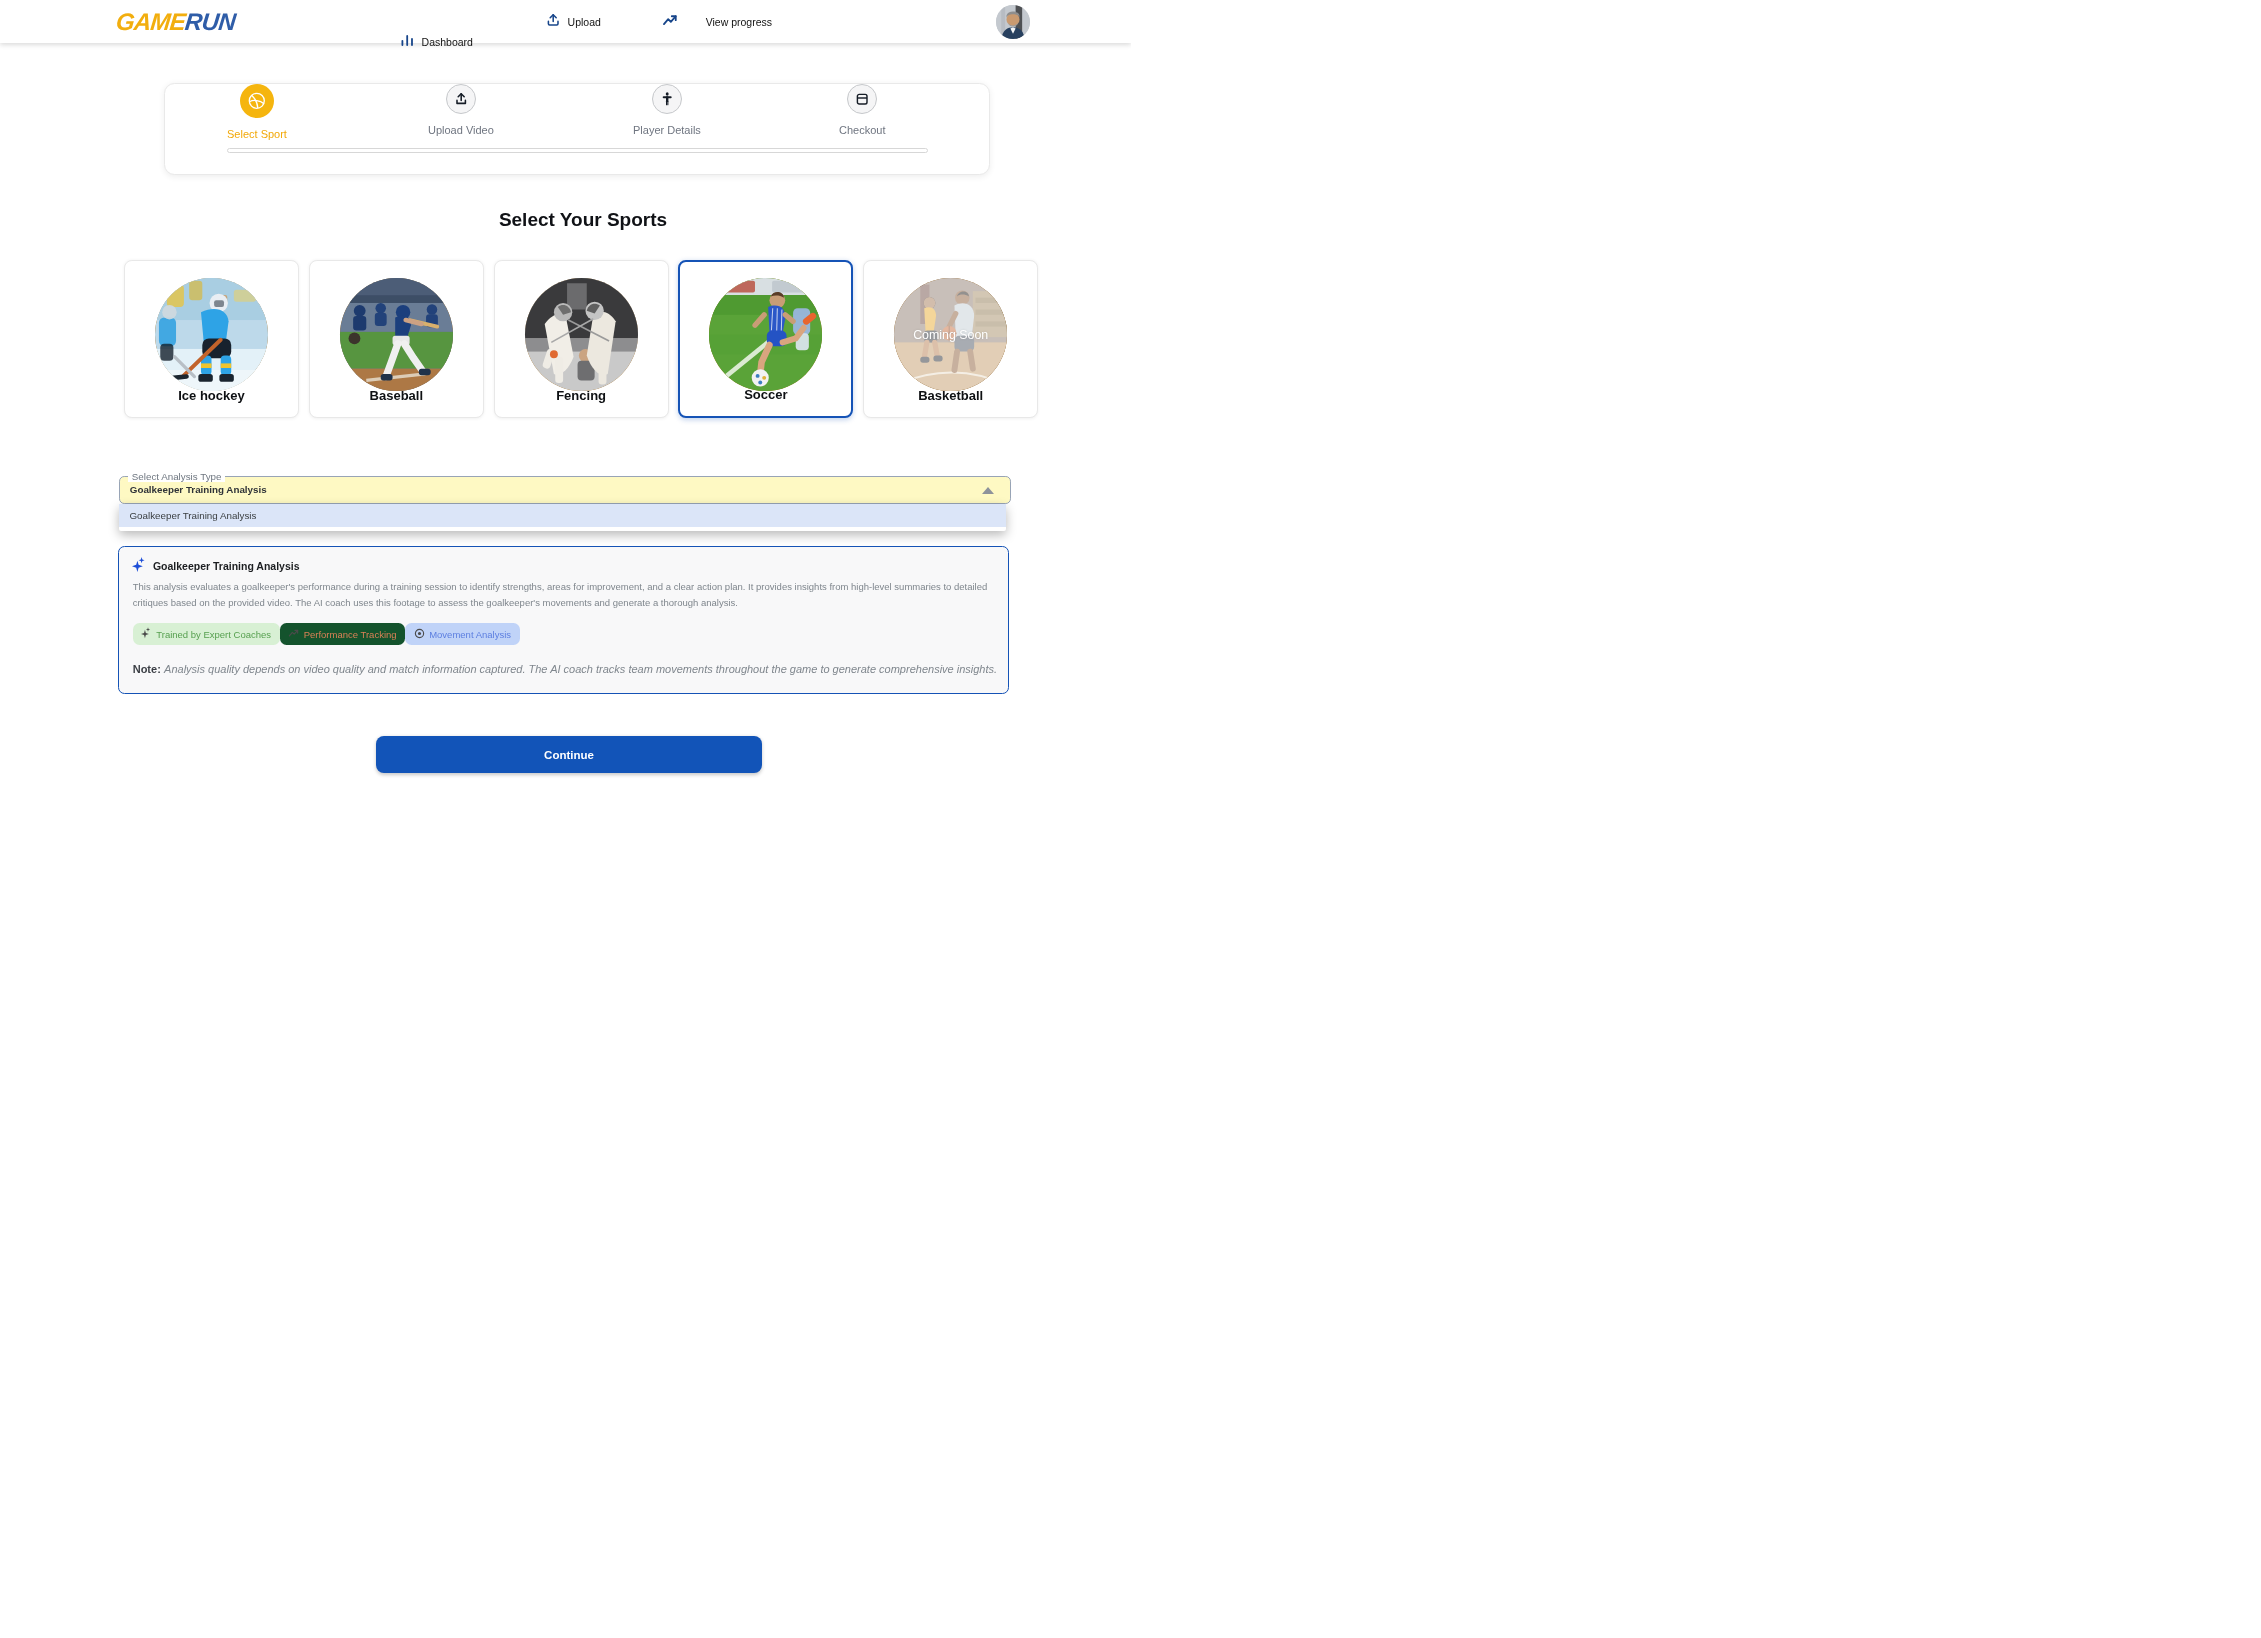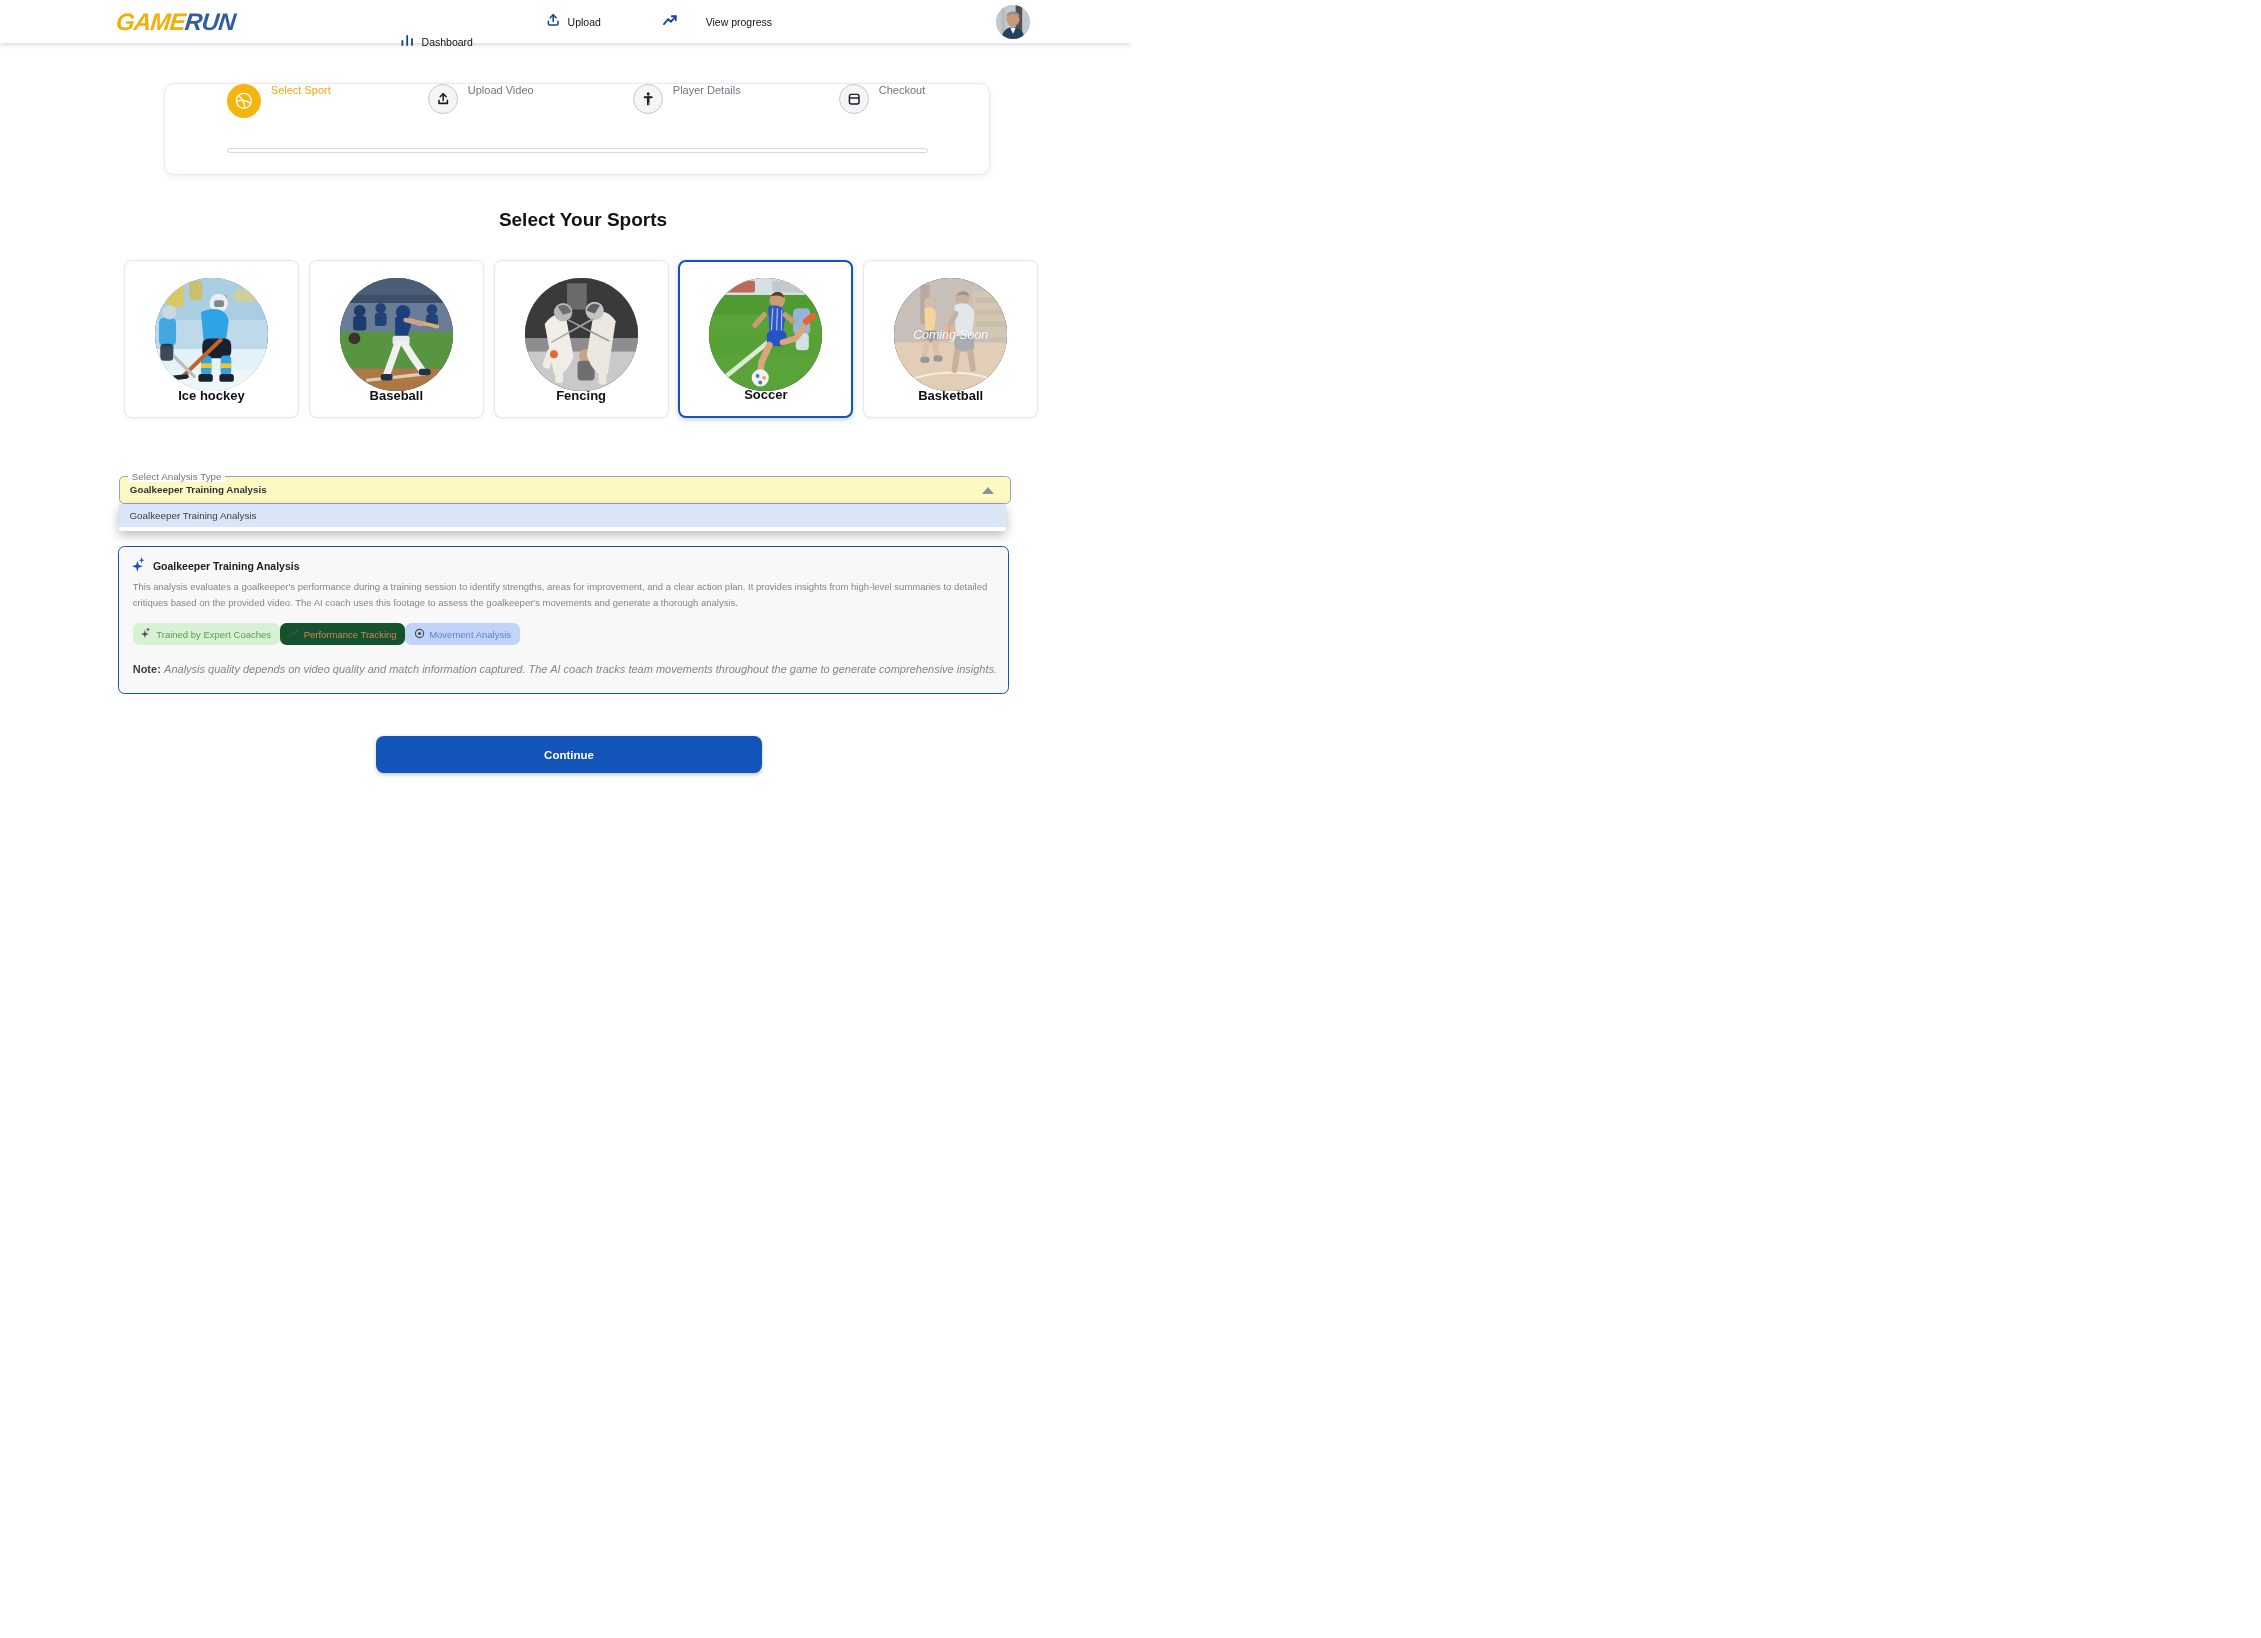--- a/index.html
+++ b/index.html
@@ -13,38 +13,38 @@
   .logo .p2 { color:#2F5DA8; }
   .nav-item { position:absolute; top:0; height:43px; display:flex; align-items:center; gap:7.2px; cursor:pointer; }
   .nav-item .lbl { font-size:10.5px; color:#121212; }
   .nav-dashboard { left:400px;margin-top:20px; }
   .nav-upload { left:546px; }
   .nav-progress { left:662px;gap:28px; }
   .avatar { position:absolute; left:996px; top:4.6px; width:34px; height:34px; border-radius:50%; overflow:hidden; background:#cfd3d8; cursor:pointer; }
 
   
   .stepper-card { position:absolute; left:164px; top:83px; width:826px; height:92px; background:#fff; border:0.7px solid #e9e9e9; border-radius:10.5px; box-shadow:0 1.3px 6.5px rgba(0,0,0,0.07); z-index:5; }
-  .step { position:absolute; top:0; height:72px; display:flex; align-items:flex-start; gap:9.8px; cursor:pointer; }
+  .step { position:absolute; top:0; height:72px; display:flex; align-items:center; gap:9.8px; cursor:pointer;flex-direction:column; }
   .step-circle { border-radius:50%; display:flex; align-items:center; justify-content:center; flex:0 0 auto; }
   .step-circle.active { width:34px; height:34px; background:#F5B50E; }
   .step-circle.idle { width:30px; height:30px; background:#f5f5f6; border:1.3px solid #c6c8cb; }
   .step-label { font-size:11px; color:#6F7580; }
   .step-label.active { color:#F2A90A; }
   .step1 { left:62px; } .step2 { left:263px; } .step3 { left:468px; } .step4 { left:674px; }
   .progress-track { position:absolute; left:62px; top:64px; width:701px; height:5.2px; border:0.7px solid #d7d7d7; border-radius:3.3px; background:#fff; overflow:hidden; }
   .progress-fill { height:100%; width:0; background:#F5B50E; border-radius:3.3px; }
 
   
   .section-title { position:absolute; left:124px; top:209px; width:918px; text-align:center; font-size:19px; font-weight:700; color:#101216; }
 
   
   .cards-row { position:absolute; left:124px; top:260px; display:flex; gap:9.8px; }
   .sport-card { width:175px; height:158px; background:#fff; border:0.7px solid #e8e8e8; border-radius:7.9px; box-shadow:0 0.7px 3.3px rgba(0,0,0,0.06); cursor:pointer; position:relative; }
   .sport-card.selected { border:2px solid #1553B6; box-shadow:0 1.3px 5.2px rgba(21,83,182,0.25); }
-  .photo-circle { width:113px; height:113px; border-radius:50%; overflow:hidden; margin:17px auto 0 auto; position:relative; background:#0f172a;font-style:italic; }
+  .photo-circle { width:113px; height:113px; border-radius:50%; overflow:hidden; margin:17px auto 0 auto; position:relative; background:#a16207; }
   .sport-card.selected .photo-circle { margin-top:15.7px; }
   .photo-circle svg { display:block; }
   .coming-overlay { position:absolute; left:0; top:0; width:100%; height:100%; display:flex; align-items:center; justify-content:center; }
   .coming-text { color:#fff; font-size:12.4px; font-weight:500; white-space:nowrap; text-shadow:0 0 2px rgba(120,120,120,0.35); }
   .sport-label { position:absolute; left:0; bottom:14.4px; width:100%; text-align:center; font-size:13px; font-weight:700; color:#0e1013; }
 
   
   .select-field { position:absolute; left:119px; top:476px; width:892px; height:27.5px; background:#fef9c3; border:1px solid #98A4B6; border-radius:5.2px; cursor:pointer; z-index:20; }
   .select-label { position:absolute; left:7.9px; top:-6.5px; background:#fff; padding:0 3.9px; font-size:9.8px; color:#6F7780; }
   .select-value { line-height:25.5px; padding-left:9.8px; font-size:9.8px; font-weight:700; color:#2F3338; }

